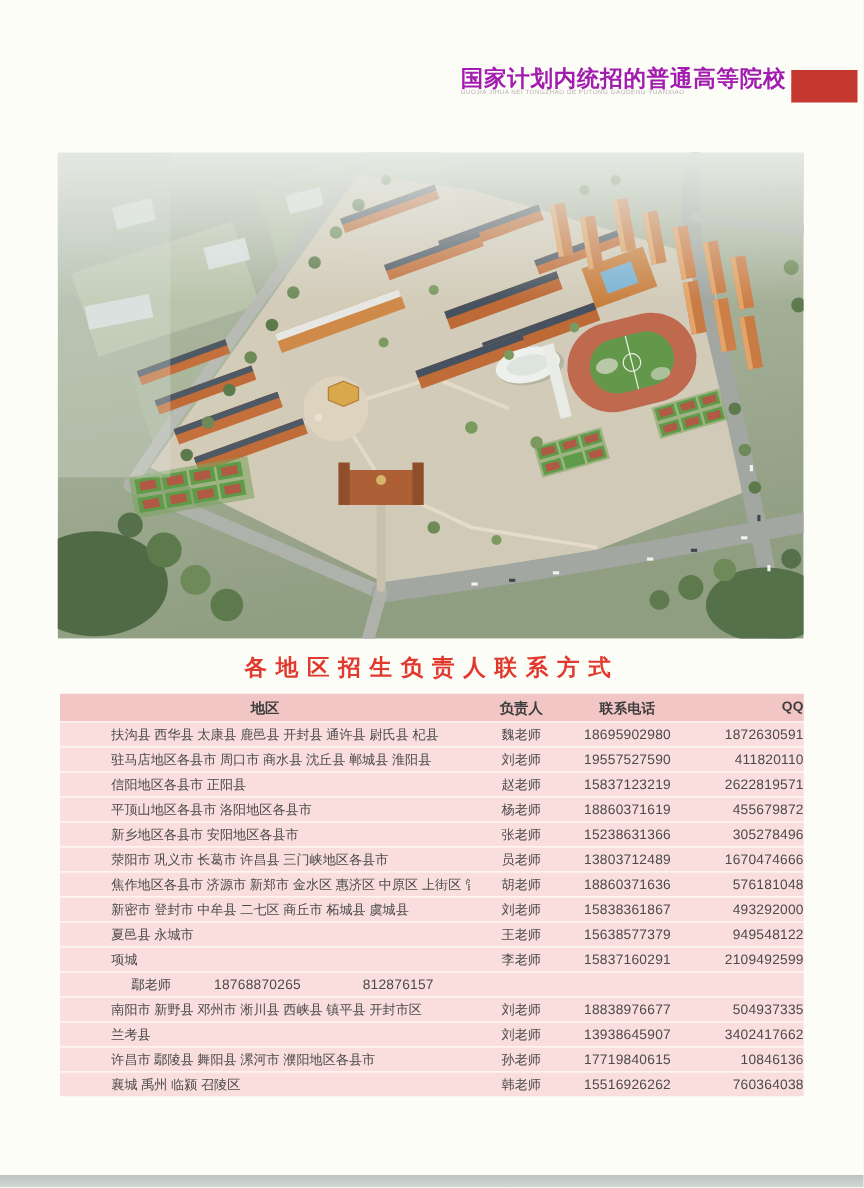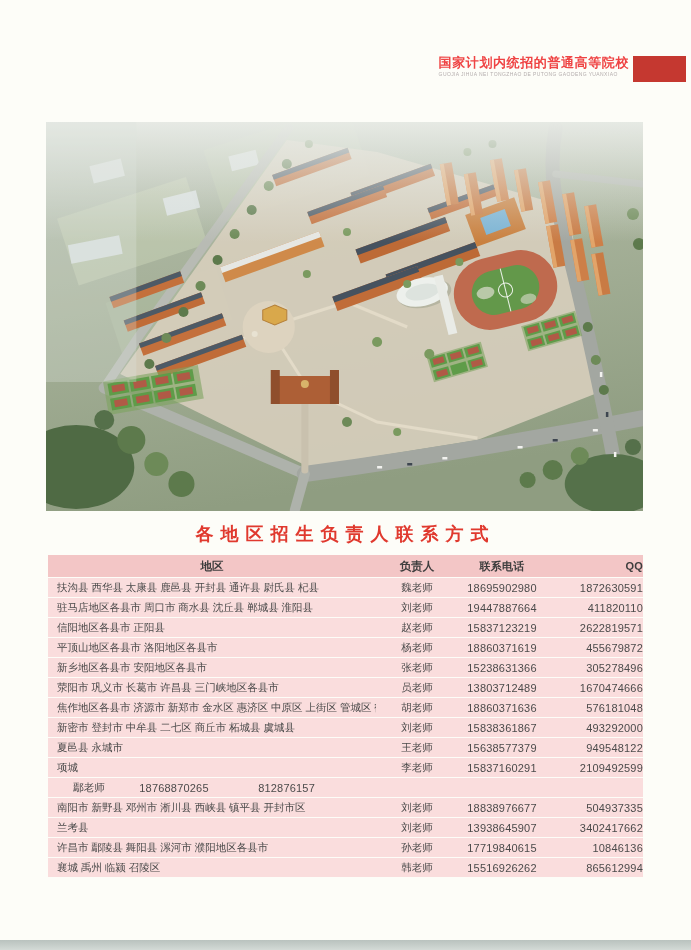--- a/index.html
+++ b/index.html
@@ -2,36 +2,36 @@
 <html><head>
 <meta charset="utf-8">
 <style>
   html,body{margin:0;padding:0;}
   body{font-family:"Liberation Sans","DejaVu Sans",sans-serif;background:#e9e9e4;}
   .page{position:relative;width:691px;height:950px;background:#fdfdf8;overflow:hidden;margin:0 auto;}
 
   
   .hdr{position:absolute;top:52px;right:5px;display:flex;align-items:flex-start;}
   .hdr-text{text-align:left;margin-right:4px;padding-top:4px;}
-  .hdr-title{font-size:13px;font-weight:bold;color:#ef4444;letter-spacing:.6px;line-height:14px;white-space:nowrap;}
+  .hdr-title{font-size:18px;font-weight:bold;color:#a21caf;letter-spacing:.6px;line-height:14px;white-space:nowrap;}
   .hdr-pinyin{font-size:5px;color:#b5aeae;letter-spacing:.4px;margin-top:1px;white-space:nowrap;}
   .hdr-block{width:53px;height:26px;background:#c53830;margin-top:4px;}
 
   
   .campus{position:absolute;left:46px;top:122px;width:597px;height:389px;margin:0;padding:0;overflow:hidden;}
   .campus svg{display:block;}
 
   
   .sec-title{position:absolute;top:522px;left:0;width:691px;text-align:center;font-size:18px;font-weight:bold;color:#e0392e;letter-spacing:7px;margin:0;}
 
   
   .tbl{position:absolute;left:48px;top:555px;width:595px;font-size:10.5px;color:#4b4b4b;}
   .tr,.thead{display:flex;align-items:center;margin-bottom:1px;}
   .thead{height:22px;background:#f3c6c6;font-weight:bold;font-size:11.5px;color:#3d3d3d;}
-  .tr{height:19px;background:#fadddd;}
+  .tr{height:19px;background:#fadddd;padding-left:32px;}
   .td,.th{box-sizing:border-box;}
   .c-region{flex:1;padding-left:9px;text-align:left;white-space:nowrap;overflow:hidden;}
   .th.c-region{text-align:center;padding-left:0;}
   .c-person{width:82px;text-align:center;}
   .c-phone{width:88px;text-align:center;font-size:11px;letter-spacing:.2px;}
   .c-qq{width:97px;text-align:right;font-size:11px;letter-spacing:.2px;}
 
   
   .bottom-strip{position:absolute;left:0;top:940px;width:691px;height:10px;background:linear-gradient(#b9c2be,#d3dad6);}
 </style>
@@ -341,21 +341,21 @@
     <div id="tbody">
         <div class="tr">
           <div class="td c-region">扶沟县 西华县 太康县 鹿邑县 开封县 通许县 尉氏县 杞县</div>
           <div class="td c-person">魏老师</div>
           <div class="td c-phone">18695902980</div>
           <div class="td c-qq">1872630591</div>
         </div>
         <div class="tr">
           <div class="td c-region">驻马店地区各县市 周口市 商水县 沈丘县 郸城县 淮阳县</div>
           <div class="td c-person">刘老师</div>
-          <div class="td c-phone">19447887664</div>
+          <div class="td c-phone">19557527590</div>
           <div class="td c-qq">411820110</div>
         </div>
         <div class="tr">
           <div class="td c-region">信阳地区各县市 正阳县</div>
           <div class="td c-person">赵老师</div>
           <div class="td c-phone">15837123219</div>
           <div class="td c-qq">2622819571</div>
         </div>
         <div class="tr">
           <div class="td c-region">平顶山地区各县市 洛阳地区各县市</div>
@@ -419,19 +419,19 @@
         <div class="tr">
           <div class="td c-region">许昌市 鄢陵县 舞阳县 漯河市 濮阳地区各县市</div>
           <div class="td c-person">孙老师</div>
           <div class="td c-phone">17719840615</div>
           <div class="td c-qq">10846136</div>
         </div>
         <div class="tr">
           <div class="td c-region">襄城 禹州 临颍 召陵区</div>
           <div class="td c-person">韩老师</div>
           <div class="td c-phone">15516926262</div>
-          <div class="td c-qq">865612994</div>
+          <div class="td c-qq">760364038</div>
         </div>
       </div>
   </section>
 
   <footer class="bottom-strip"></footer>
 </div>
 
 </body></html>

